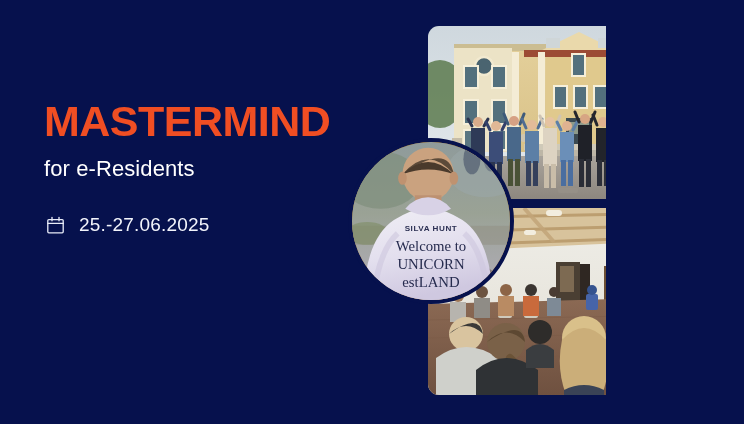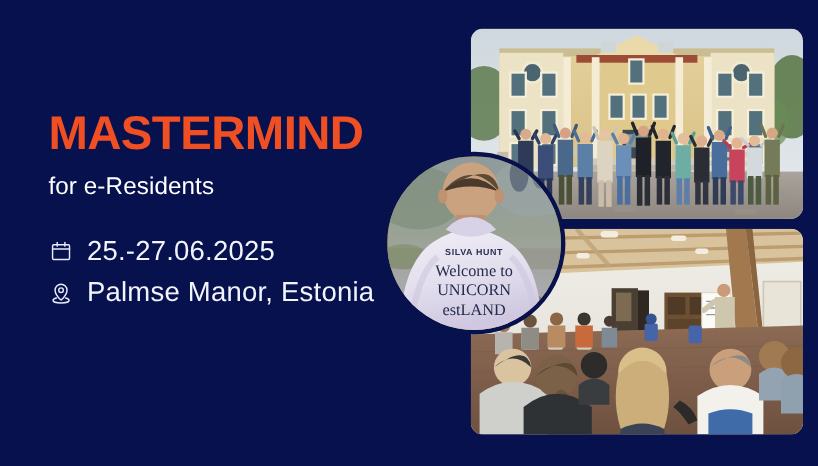--- a/index.html
+++ b/index.html
@@ -5,21 +5,21 @@
 <style>
   * { margin:0; padding:0; box-sizing:border-box; }
   html,body{
     width:744px; height:424px;
     background:#06114d;
     font-family:"Liberation Sans", sans-serif;
     overflow:hidden;
   }
   .banner{
     position:relative;
-    width:744px; height:424px;
+    width:606px; height:424px;
     background:#06114d;
     overflow:hidden;
   }
 
   
   .text-col{
     position:absolute;
     left:44px; top:100px;
     width:330px;
   }
@@ -50,21 +50,21 @@
     margin-bottom:9px;
   }
   .meta-ico{
     width:22px; height:22px;
     flex:0 0 22px;
     display:flex; align-items:center; justify-content:center;
   }
   .meta-ico svg{ display:block; }
   .meta-text{
     color:#f2f4fb;
-    font-size:25px;
+    font-size:19px;
     letter-spacing:0.2px;
     white-space:nowrap;
   }
 
   
   .photo{
     position:absolute;
     border-radius:11px;
     overflow:hidden;
     background:#2b3a55;
@@ -111,30 +111,20 @@
           <svg viewBox="0 0 24 24" width="21" height="21" fill="none" stroke="#e8ecf8" stroke-width="1.5" stroke-linecap="round">
             <rect x="3.2" y="5.2" width="17.6" height="15.2" rx="1.2"></rect>
             <line x1="3.2" y1="9.6" x2="20.8" y2="9.6"></line>
             <line x1="8" y1="2.8" x2="8" y2="6.6"></line>
             <line x1="16" y1="2.8" x2="16" y2="6.6"></line>
           </svg>
         </span>
         <span class="meta-text">25.-27.06.2025</span>
       </div>
 
-      <div class="meta-row">
-        <span class="meta-ico">
-          <svg viewBox="0 0 24 24" width="21" height="21" fill="none" stroke="#e8ecf8" stroke-width="1.5" stroke-linecap="round">
-            <path d="M12 2.8c-3.5 0-6.2 2.7-6.2 6.1 0 4.3 5.1 9.4 5.7 10 .3.3.7.3 1 0 .6-.6 5.7-5.7 5.7-10 0-3.4-2.7-6.1-6.2-6.1z"></path>
-            <circle cx="12" cy="8.9" r="2.4"></circle>
-            <path d="M7.2 17.1C5.1 17.6 3.7 18.5 3.7 19.6c0 1.5 3.7 2.7 8.3 2.7s8.3-1.2 8.3-2.7c0-1.1-1.4-2-3.5-2.5"></path>
-          </svg>
-        </span>
-        <span class="meta-text">Palmse Manor, Estonia</span>
-      </div>
 
     </div>
   </div>
 
   <div class="photo" id="photo-group">
     <svg viewBox="0 0 302 173" preserveAspectRatio="xMidYMid slice" role="img">
       <defs>
         <linearGradient id="skyG" x1="0" y1="0" x2="0" y2="1">
           <stop offset="0" stop-color="#cfd8de"></stop>
           <stop offset="1" stop-color="#e6ebee"></stop>

